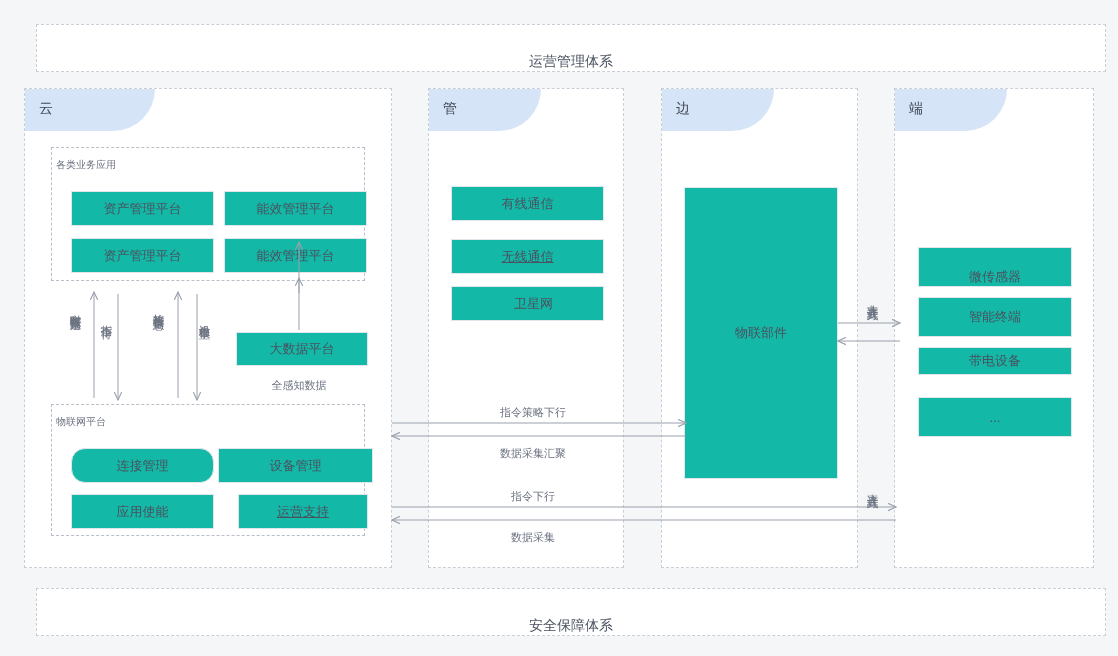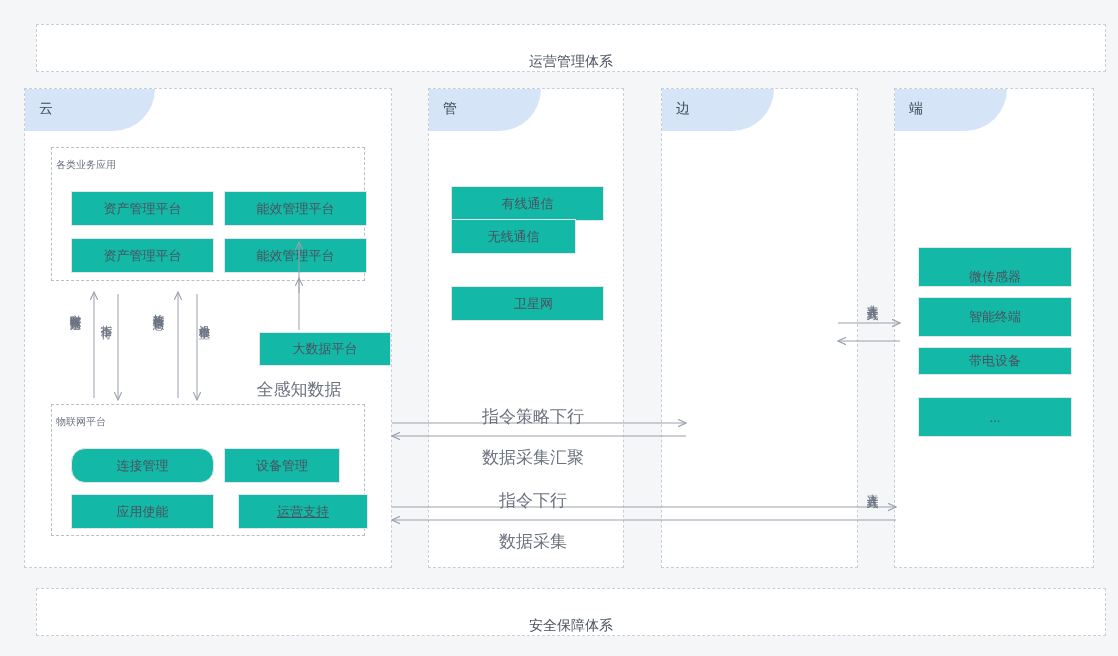--- a/index.html
+++ b/index.html
@@ -63,21 +63,21 @@
     font-size:13px;color:#4a5260;box-sizing:border-box;
   }
 
   
   .vtext{
     position:absolute;font-size:11.5px;color:#6b7280;
     writing-mode:vertical-rl;text-orientation:upright;
     letter-spacing:1px;line-height:1;
   }
   .htext{
-    position:absolute;font-size:17px;color:#6b7280;
+    position:absolute;font-size:11px;color:#6b7280;
     white-space:nowrap;text-align:center;
   }
 
   svg.wires{position:absolute;left:0;top:0;width:1118px;height:656px;pointer-events:none;}
 </style>
 </head>
 <body>
 
 <div class="canvas">
 
@@ -98,60 +98,63 @@
     <div class="box" style="left:199px;top:102px;width:143px;height:35px;">
       <span>能效管理平台</span>
     </div>
     <div class="box" style="left:46px;top:149px;width:143px;height:35px;">
       <span>资产管理平台</span>
     </div>
     <div class="box" style="left:199px;top:149px;width:143px;height:35px;">
       <span>能效管理平台</span>
     </div>
 
-    <div class="box" style="left:211px;top:243px;width:132px;height:34px;margin-left:23px;">
+    <div class="box" style="left:211px;top:243px;width:132px;height:34px;">
       <span>大数据平台</span>
     </div>
 
     <div class="group" style="left:26px;top:315px;width:314px;height:132px;">
       <div class="group-title">物联网平台</div>
     </div>
     <div class="box" style="left:46px;top:359px;width:143px;height:35px;border-radius:14px;">
       <span>连接管理</span>
     </div>
-    <div class="box" style="left:199px;top:359px;width:116px;height:35px;">
+    <div class="box" style="left:193px;top:359px;width:155px;height:35px;">
       <span>设备管理</span>
     </div>
     <div class="box" style="left:46px;top:405px;width:143px;height:35px;">
       <span>应用使能</span>
     </div>
     <div class="box" style="left:213px;top:405px;width:130px;height:35px;text-decoration:underline;">
       <span>运营支持</span>
     </div>
   </div>
 
   <div class="col col-pipe">
     <div class="col-head"></div>
     <div class="col-head-label">管</div>
 
     <div class="box" style="left:22px;top:97px;width:153px;height:35px;">
       <span>有线通信</span>
     </div>
-    <div class="box" style="left:22px;top:130px;width:125px;height:35px;">
+    <div class="box" style="left:22px;top:150px;width:153px;height:35px;text-decoration:underline;">
       <span>无线通信</span>
     </div>
     <div class="box" style="left:22px;top:197px;width:153px;height:35px;padding-left:12px;">
       <span>卫星网</span>
     </div>
   </div>
 
   <div class="col col-edge">
     <div class="col-head"></div>
     <div class="col-head-label">边</div>
 
+    <div class="box" style="left:22px;top:98px;width:154px;height:292px;">
+      <span>物联部件</span>
+    </div>
   </div>
 
   <div class="col col-term">
     <div class="col-head"></div>
     <div class="col-head-label">端</div>
 
     <div class="box" style="left:23px;top:158px;width:154px;height:40px;align-items:flex-end;">
       <span>微传感器</span>
     </div>
     <div class="box" style="left:23px;top:208px;width:154px;height:40px;align-items:center;">

